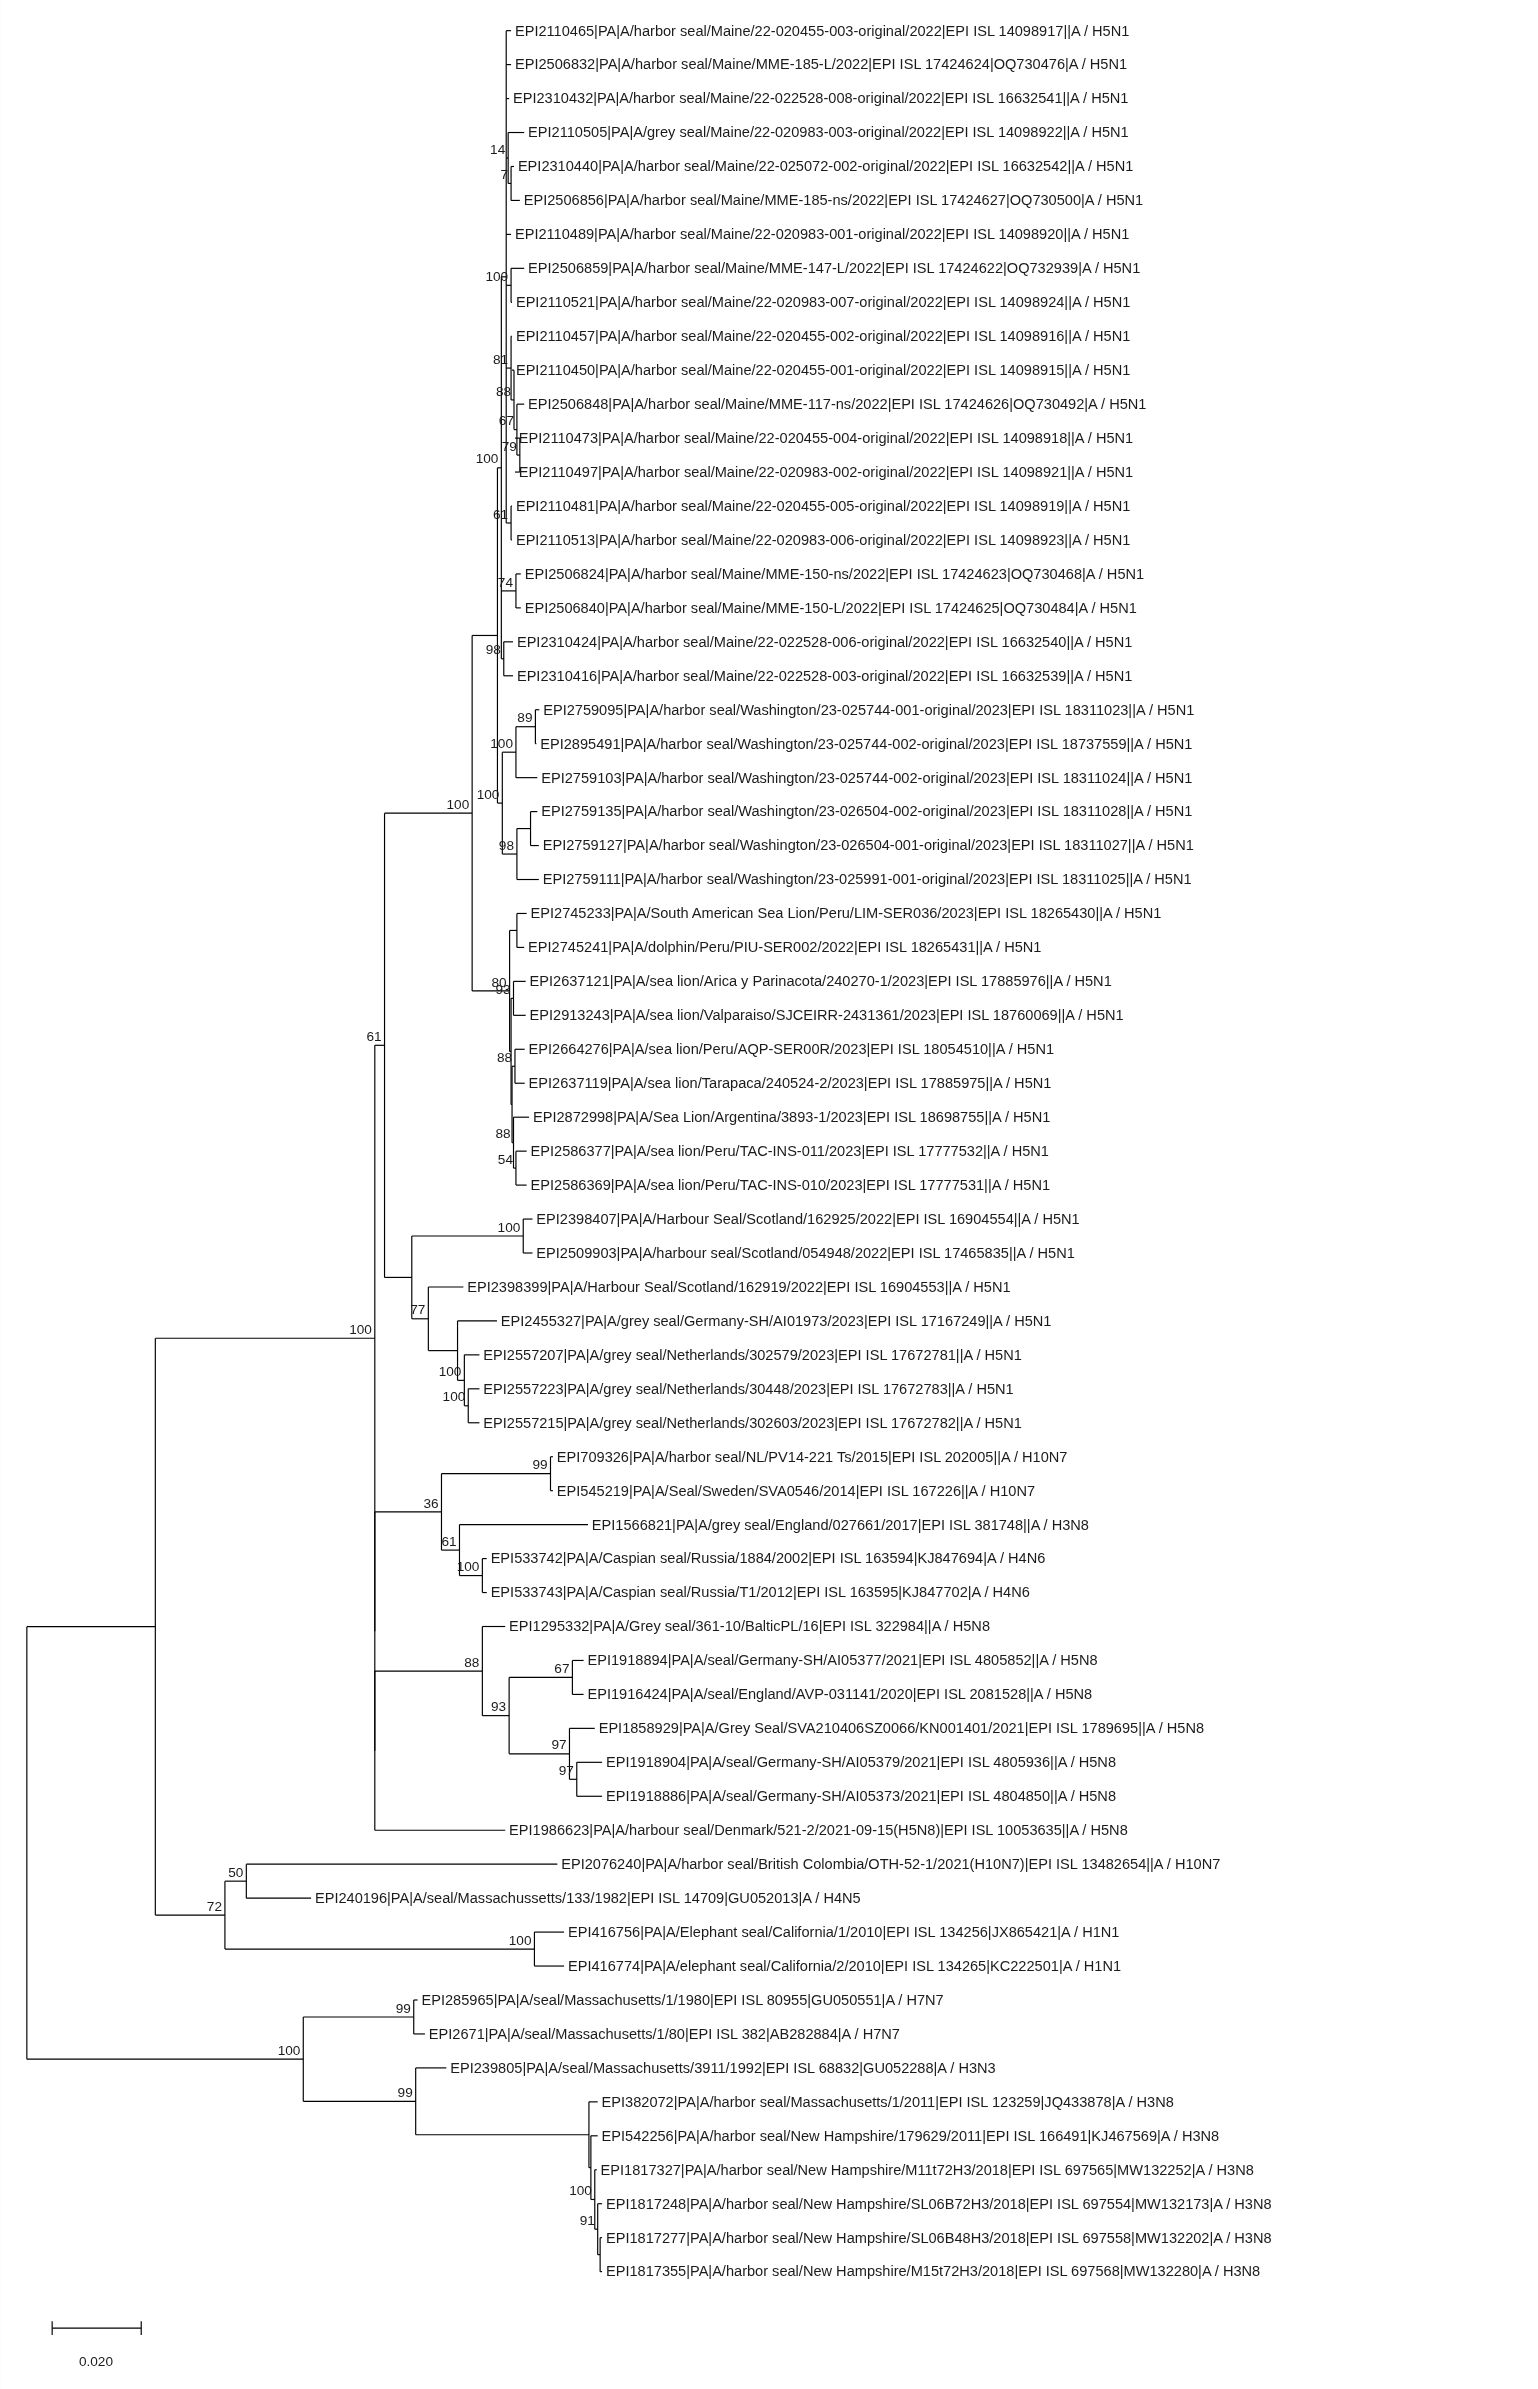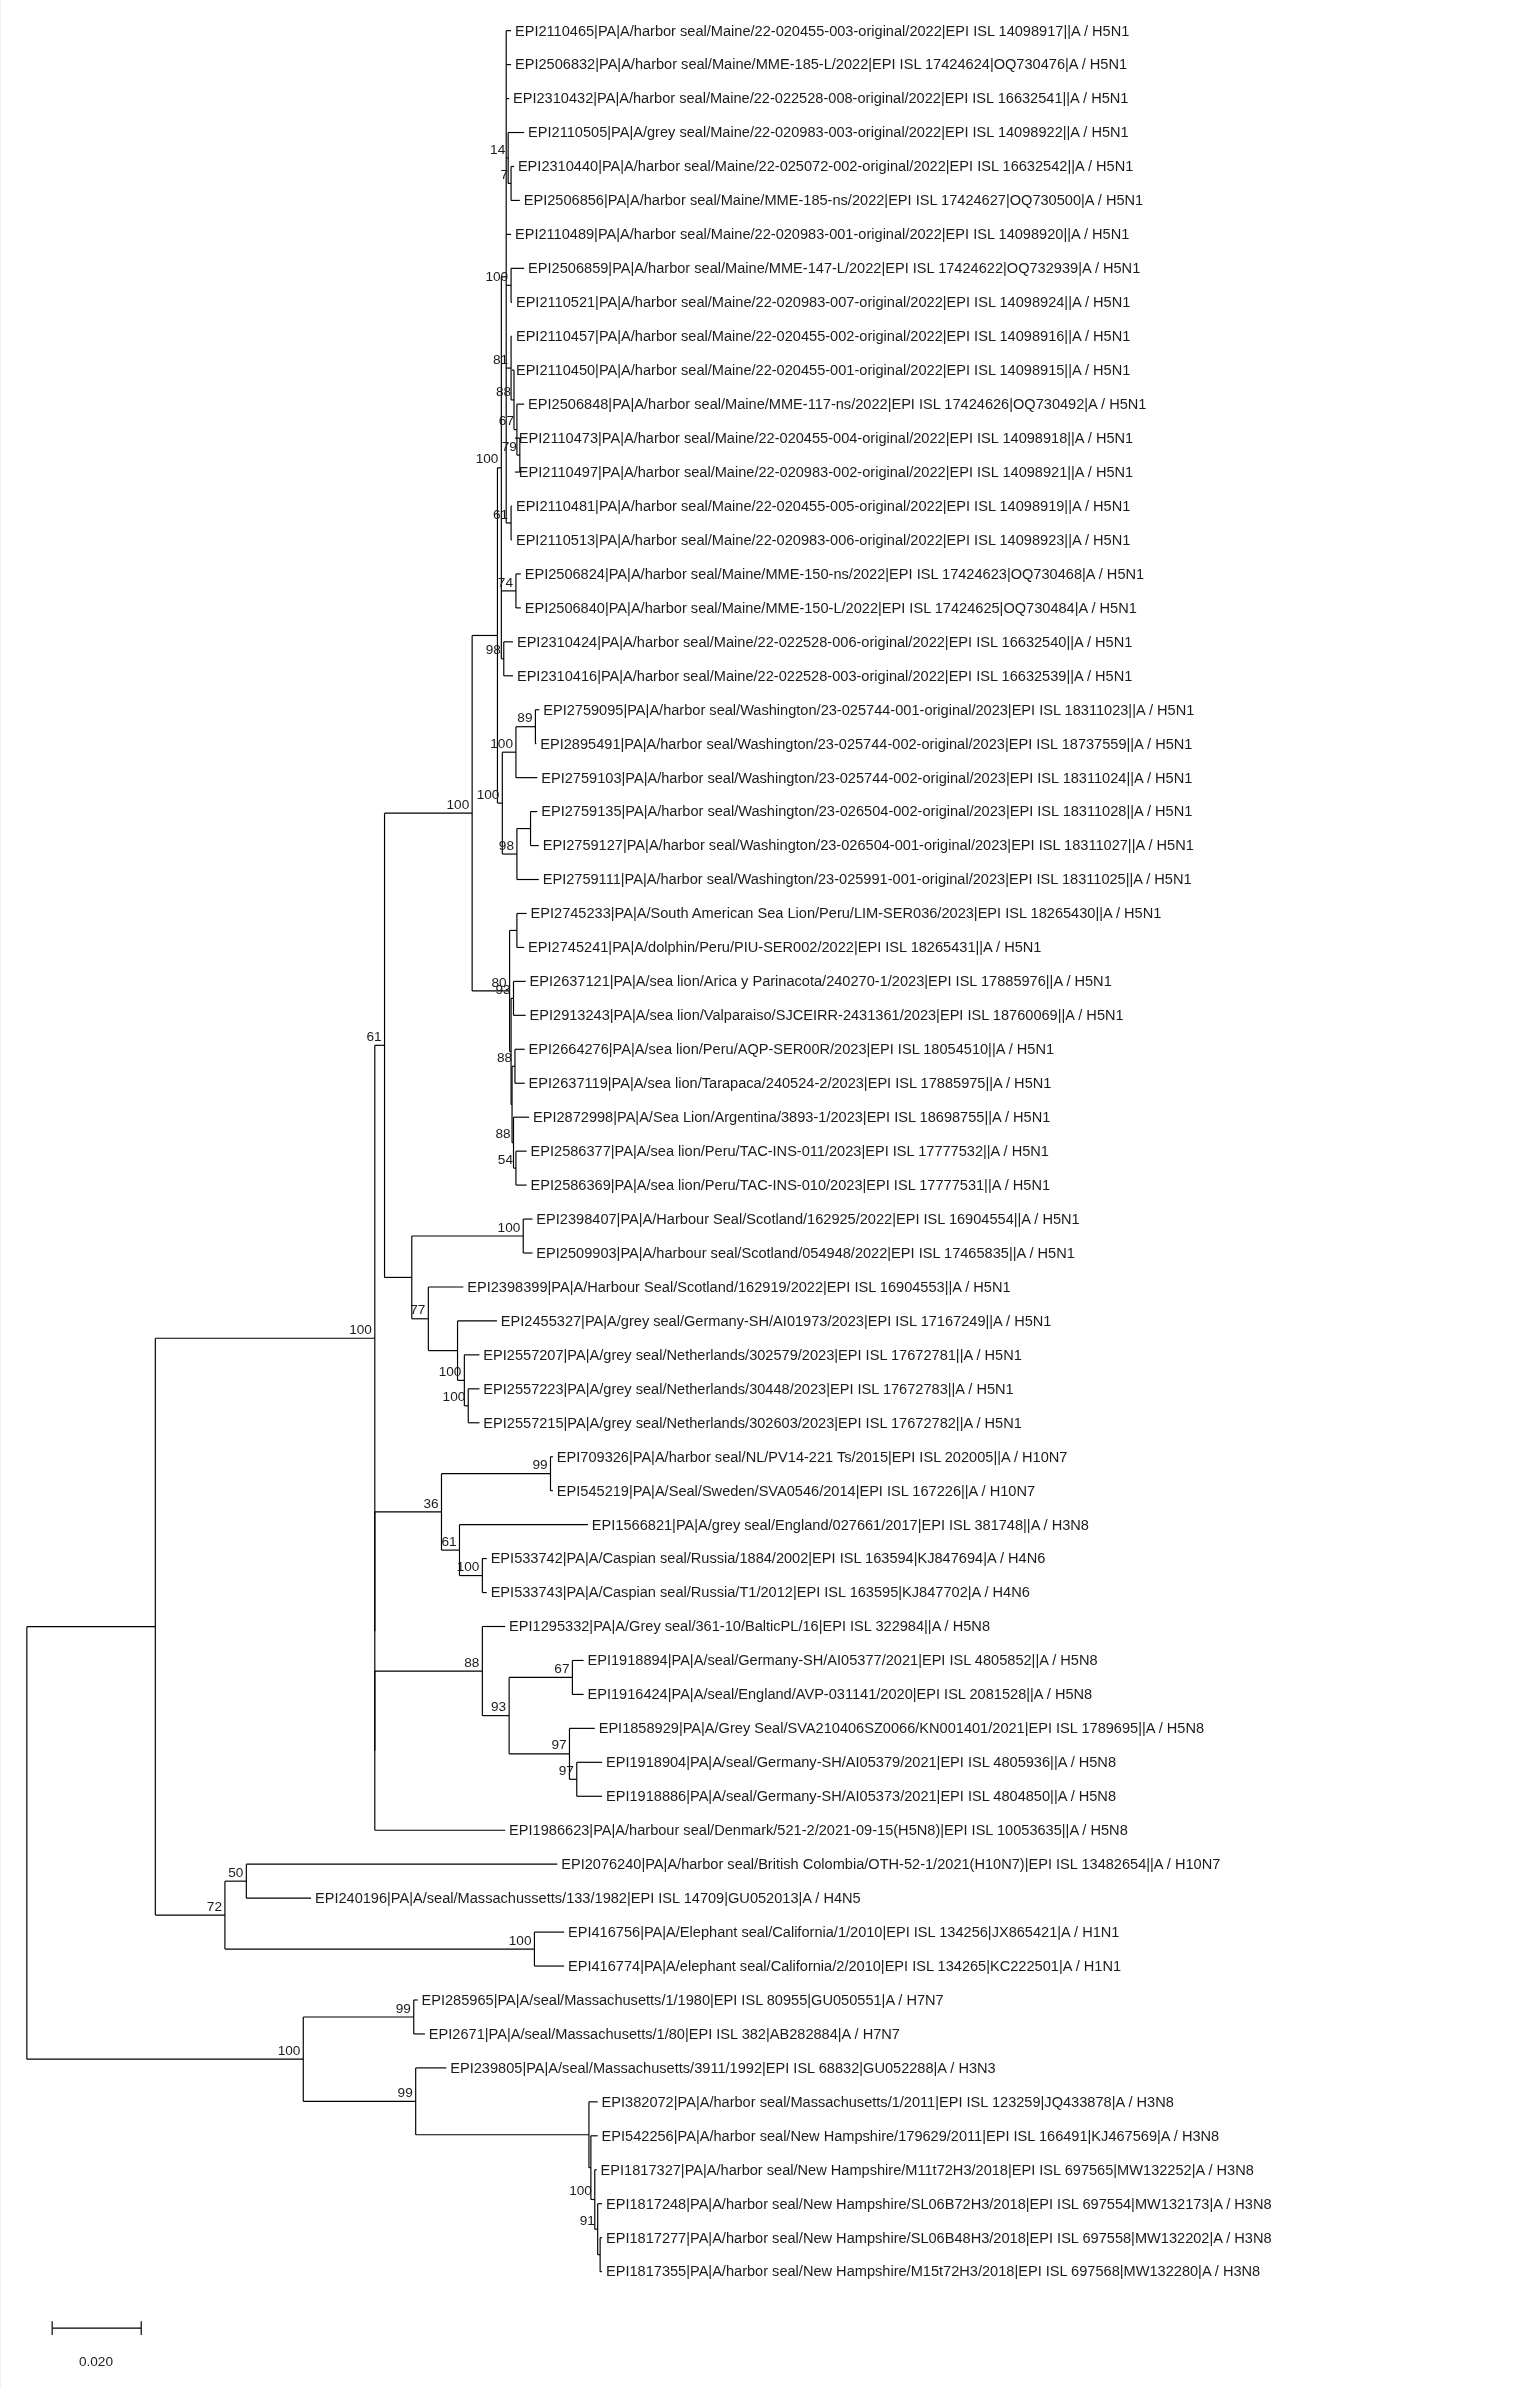--- a/index.html
+++ b/index.html
@@ -1,16 +1,16 @@
 <!DOCTYPE html>
 <html style="font-size:7.8px"><head>
 <meta charset="utf-8">
 <style>
   html,body{margin:0;padding:0;background:#ffffff;}
-  .page{position:relative;width:1482px;height:2389px;background:#c2410c;overflow:hidden;
+  .page{position:relative;width:1482px;height:2389px;background:#e5e5e5;overflow:hidden;
         font-family:"Liberation Sans", sans-serif;}
   svg text{font-family:"Liberation Sans", sans-serif;fill:#1b1b1b;}
   svg .taxon{font-size:30px;}
   svg .bs{font-size:28px;}
   svg .scalelab{font-size:28px;}
   svg line, svg path{stroke:#000000;stroke-width:2.4;fill:none;}
 </style>
 </head>
 <body>
 

